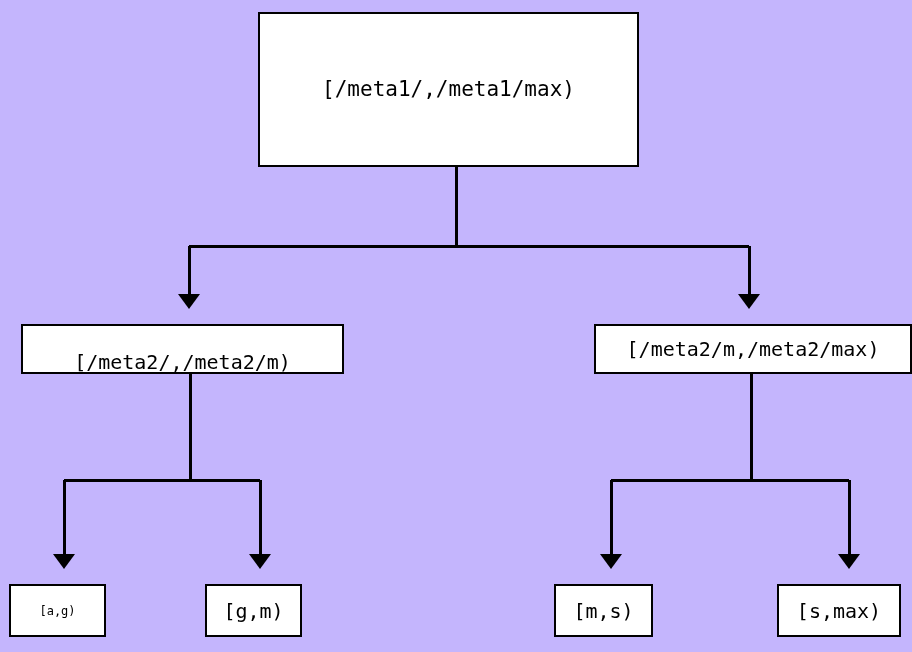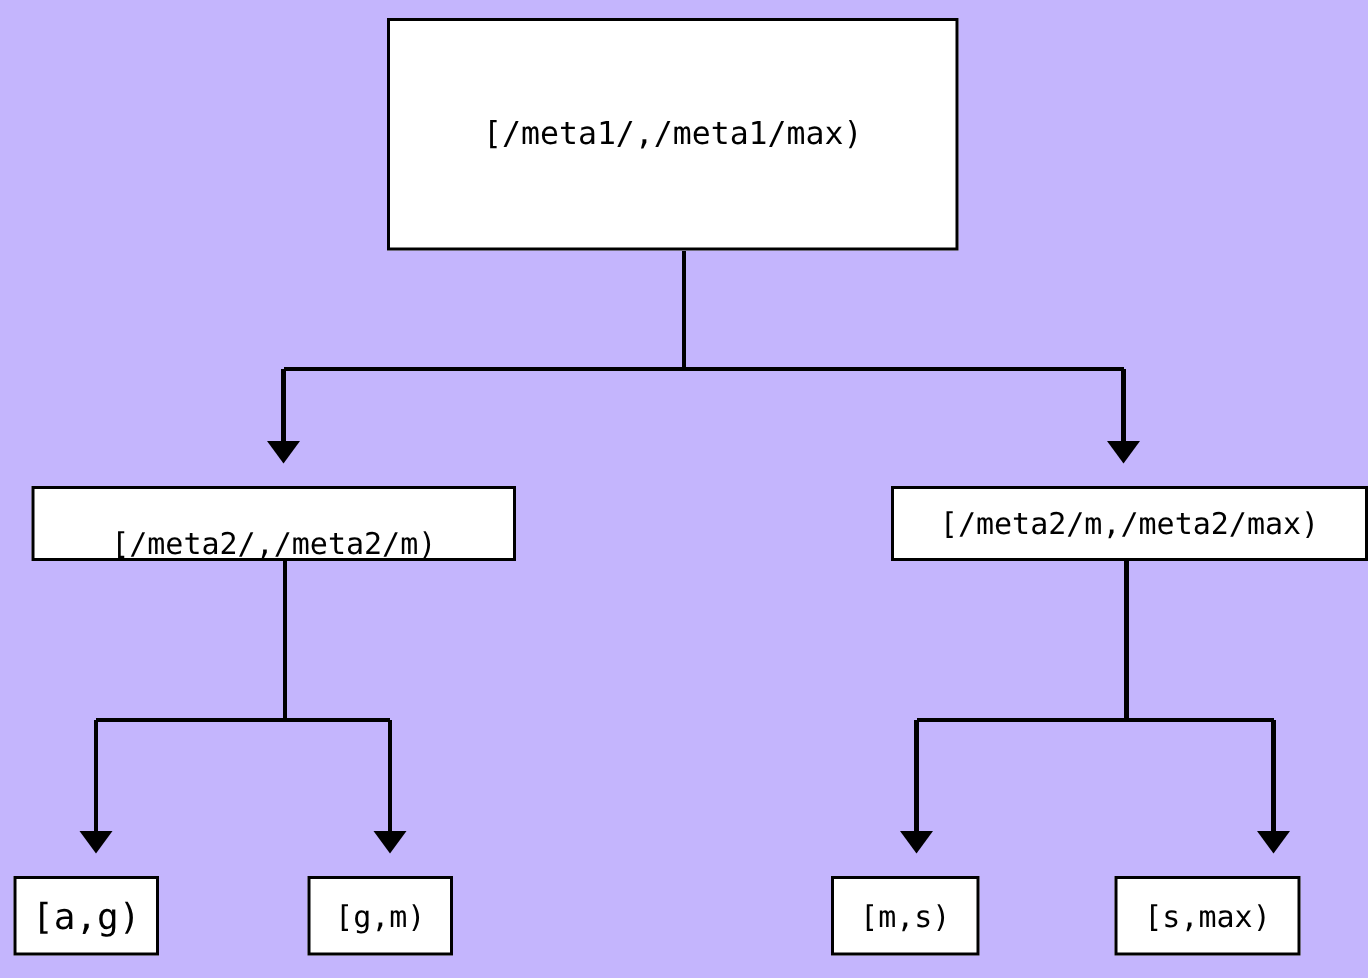--- a/index.html
+++ b/index.html
@@ -57,34 +57,34 @@
   }
   #node-mid-right {
     left: 583px;  top: 324px;
     width: 318px; height: 50px;
     font-size: 20px;
     margin-left: 11px;
   }
   #node-leaf-ag {
     left: 9px;    top: 584px;
     width: 97px;  height: 53px;
-    font-size: 24px;
+    font-size: 12px;
   }
   #node-leaf-gm {
     left: 205px;  top: 584px;
     width: 97px;  height: 53px;
     font-size: 20px;
   }
   #node-leaf-ms {
     left: 554px;  top: 584px;
     width: 99px;  height: 53px;
     font-size: 20px;
   }
   #node-leaf-smax {
-    left: 743px;  top: 584px;
+    left: 777px;  top: 584px;
     width: 124px; height: 53px;
     font-size: 20px;
   }
 </style>
 </head>
 <body>
 
 <div id="diagram-canvas">
 
   <svg class="edge-layer" viewBox="0 0 912 652" width="912" height="652" xmlns="http://www.w3.org/2000/svg">

